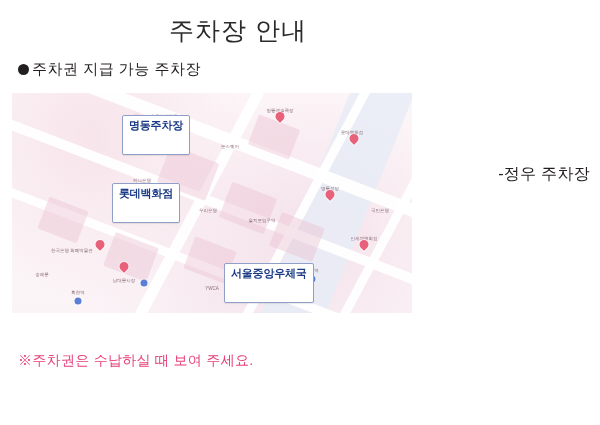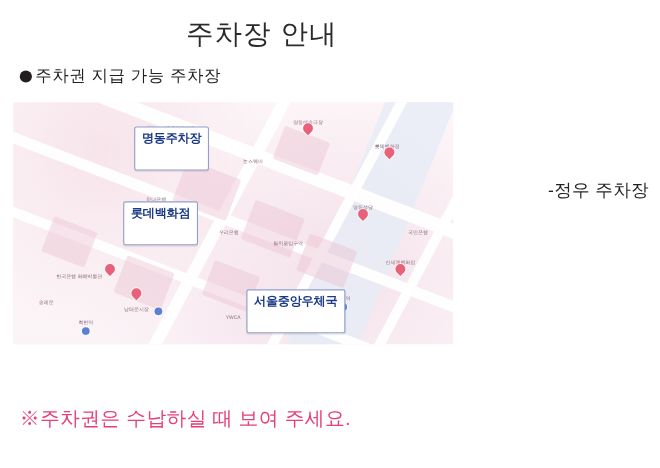--- a/index.html
+++ b/index.html
@@ -142,24 +142,23 @@
     font-size: 16px;
     line-height: 28px;
     color: #231f20;
     letter-spacing: 0.3px;
   }
 
   .footnote {
     position: absolute;
     left: 18px;
     top: 352px;
-    font-size: 18px;
+    font-size: 14px;
     color: #e5407a;
     letter-spacing: 0.3px;
-    margin-top: 16px;
   }
 </style>
 </head>
 <body>
 
 <div class="page">
 
   <div class="title">주차장 안내</div>
 
   <div class="bullet-line">

